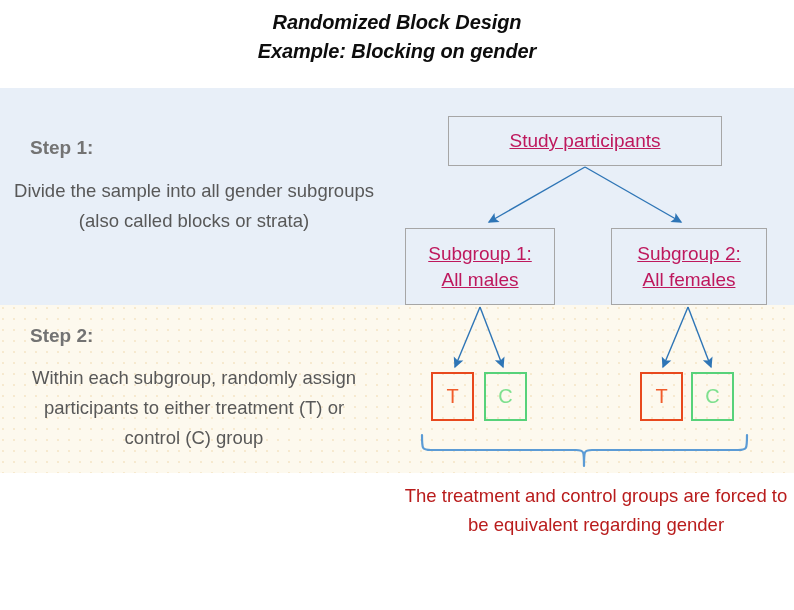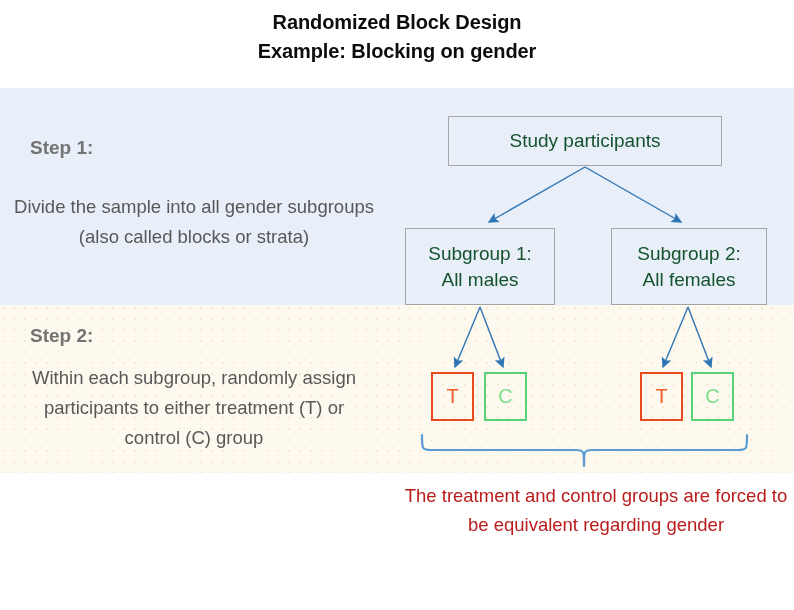--- a/index.html
+++ b/index.html
@@ -24,20 +24,21 @@
     position: absolute;
     left: 0;
     top: 8px;
     width: 794px;
     text-align: center;
     font-weight: bold;
     font-size: 20px;
     line-height: 29px;
     color: #0d0d0d;
     letter-spacing: -0.1px;
+    font-style: italic;
   }
   .title-line { display: block; }
 
   
   .band {
     position: absolute;
     left: 0;
     width: 794px;
   }
   .band-step1 {
@@ -65,36 +66,37 @@
   .step1-label { left: 30px; top: 137px; }
   .step2-label { left: 30px; top: 325px; }
 
   .step-desc {
     position: absolute;
     font-size: 18.5px;
     line-height: 30px;
     color: #585858;
     text-align: center;
   }
-  .step1-desc { left: 14px; top: 176px; width: 360px; margin-top: 16px; }
+  .step1-desc { left: 14px; top: 176px; width: 360px; }
   .step2-desc { left: 14px; top: 363px; width: 360px; text-align: center; }
 
   
   .node {
     position: absolute;
     box-sizing: border-box;
     background: #e8eff8;
     border: 1px solid #a6a6a6;
-    color: #14532d;
+    color: #be185d;
     font-size: 19px;
     line-height: 26px;
     display: flex;
     align-items: center;
     justify-content: center;
     text-align: center;
+    text-decoration: underline;
   }
   .node-participants {
     left: 448px; top: 116px;
     width: 274px; height: 50px;
   }
   .node-sub1 {
     left: 405px; top: 228px;
     width: 150px; height: 77px;
   }
   .node-sub2 {

